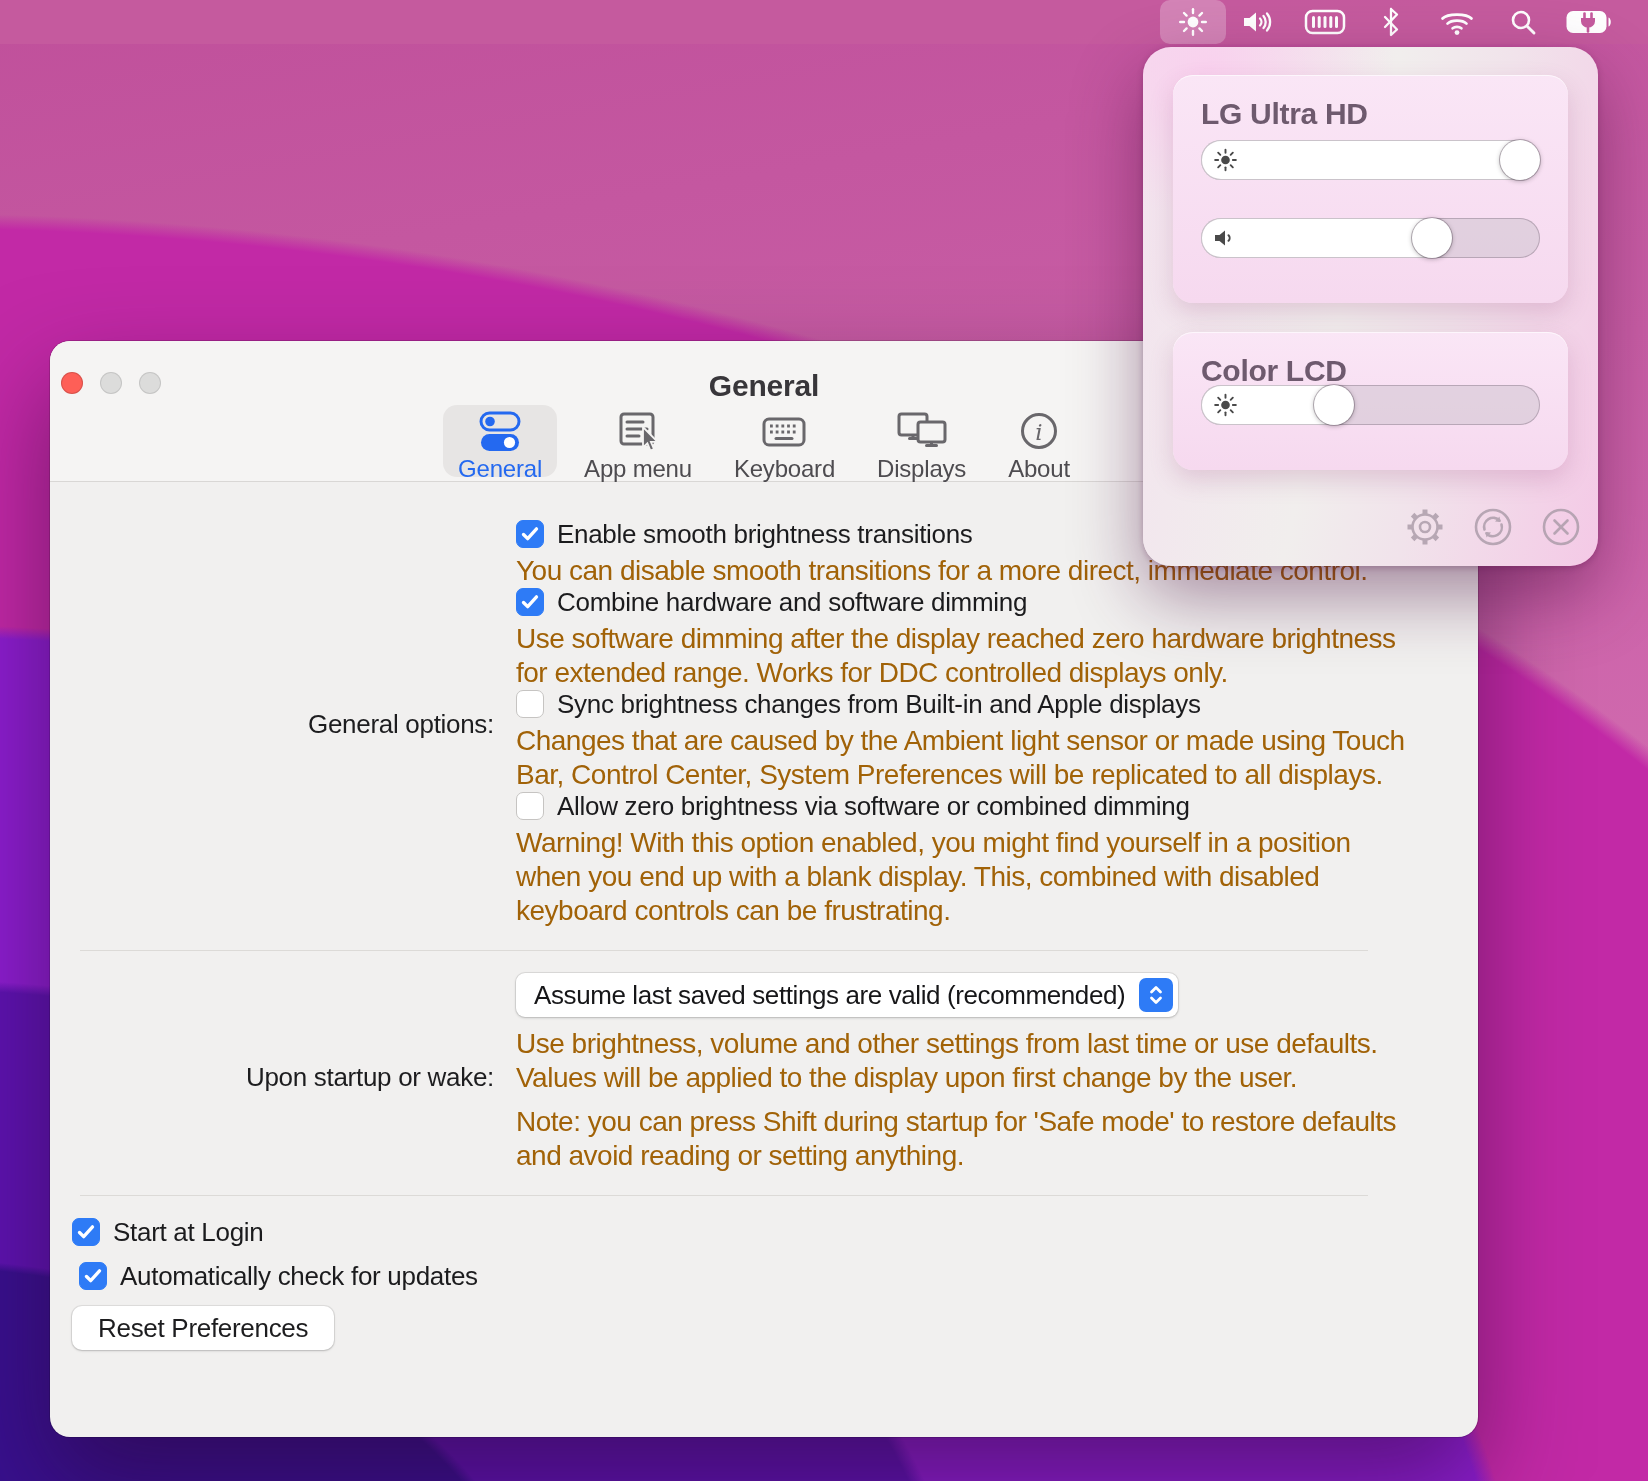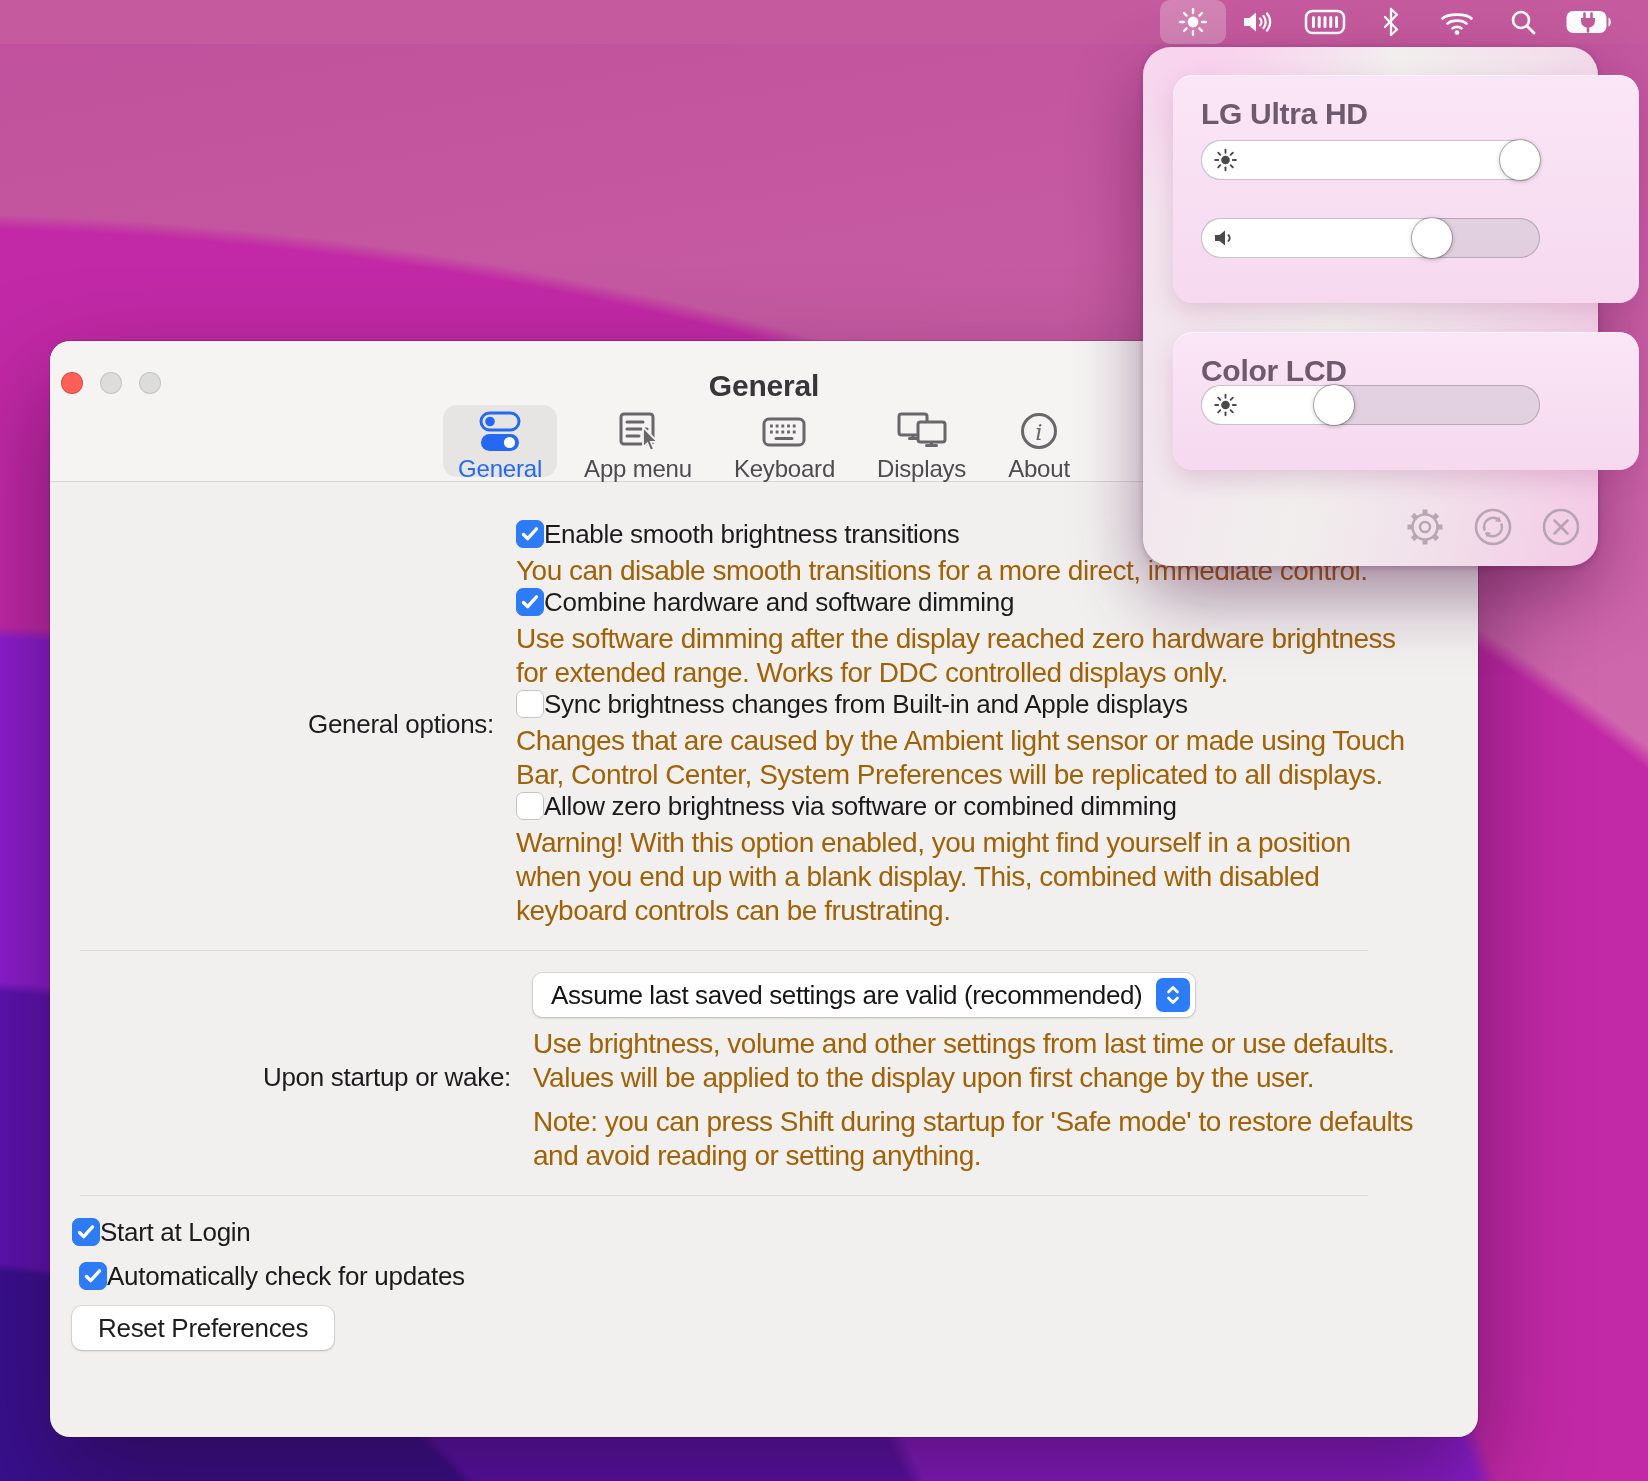--- a/index.html
+++ b/index.html
@@ -34,21 +34,21 @@
   
   .popover{
     position:absolute;left:1143px;top:47px;width:455px;height:519px;z-index:30;
     border-radius:28px;
     background:
       radial-gradient(55% 38% at 14% 4%, rgba(249,208,238,.95) 0%, rgba(249,208,238,0) 75%),
       linear-gradient(103deg,#f3e2ee 0%,#f1eeed 45%,#f1e3eb 65%,#f4c9e6 100%);
     box-shadow:0 30px 70px rgba(70,10,60,.45), 0 2px 6px rgba(70,10,60,.25);
   }
   .display-card{
-    position:absolute;left:30px;width:466px;border-radius:20px;
+    position:absolute;left:30px;width:395px;border-radius:20px;
     background:linear-gradient(180deg,#fae6f6 0%,#f6d9ef 100%);
     box-shadow:0 10px 24px rgba(150,60,120,.20), inset 0 1px 0 rgba(255,255,255,.65);
   }
   .card-lg{top:28px;height:228px;}
   .card-lcd{top:285px;height:138px;}
   .card-title{
     position:absolute;left:28px;top:22px;
     font-size:30px;font-weight:700;color:#6e5a6e;letter-spacing:-.3px;
   }
   .slider{
@@ -104,23 +104,23 @@
   .tb-item.selected{background:#e7e5e4;color:#2469f0;}
   .tb-item.selected .tb-label{color:#2469f0;}
   .tb-icon{height:44px;display:flex;align-items:center;}
   
   .content{position:absolute;top:141px;left:0;right:0;bottom:0;padding-top:38px;border-radius:0 0 20px 20px;}
   .row{display:flex;align-items:center;}
   .row-label{
     width:444px;flex:none;text-align:right;
     font-size:26px;line-height:28px;color:#1d1d1f;letter-spacing:-.3px;
   }
-  .row-label.pad{padding-top:8px;margin-left:17px;}
+  .row-label.pad{padding-top:8px;}
   .row-ctl{margin-left:22px;flex:1;min-width:0;}
-  .cbrow{display:flex;align-items:center;height:28px;}
+  .cbrow{display:flex;align-items:center;gap:13px;height:28px;}
   .cb{
     width:28px;height:28px;border-radius:7px;flex:none;background:#fff;
     border:1px solid #c6c4c2;box-sizing:border-box;
     display:flex;align-items:center;justify-content:center;
   }
   .cb svg{display:none;}
   .cb.on{background:#2e7bf6;border-color:#2e7bf6;}
   .cb.on svg{display:block;}
   .cb-label{font-size:26px;color:#1b1b1d;letter-spacing:-.3px;white-space:nowrap;}
   .desc{

